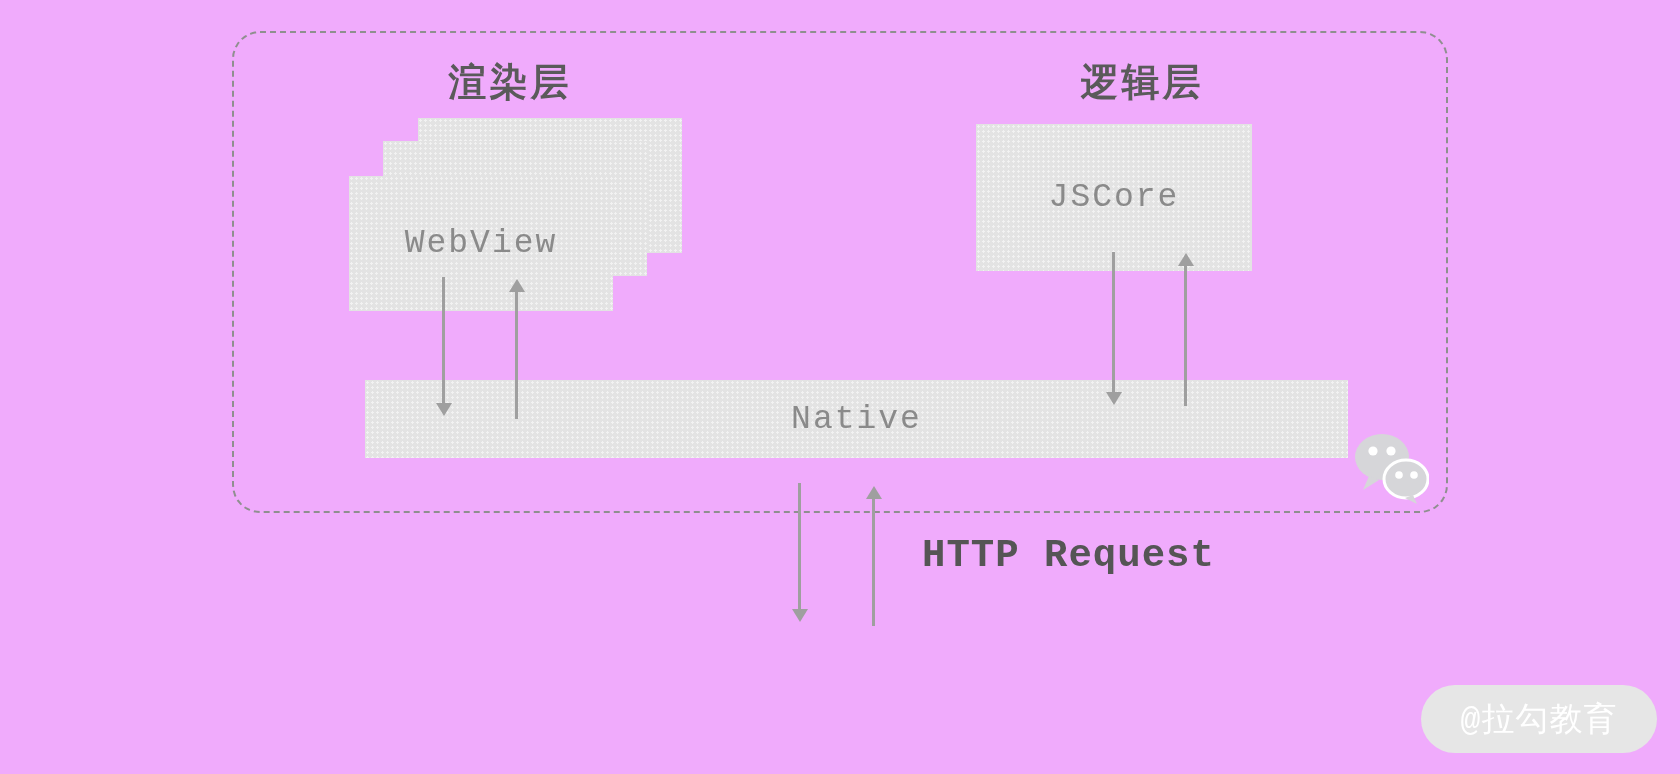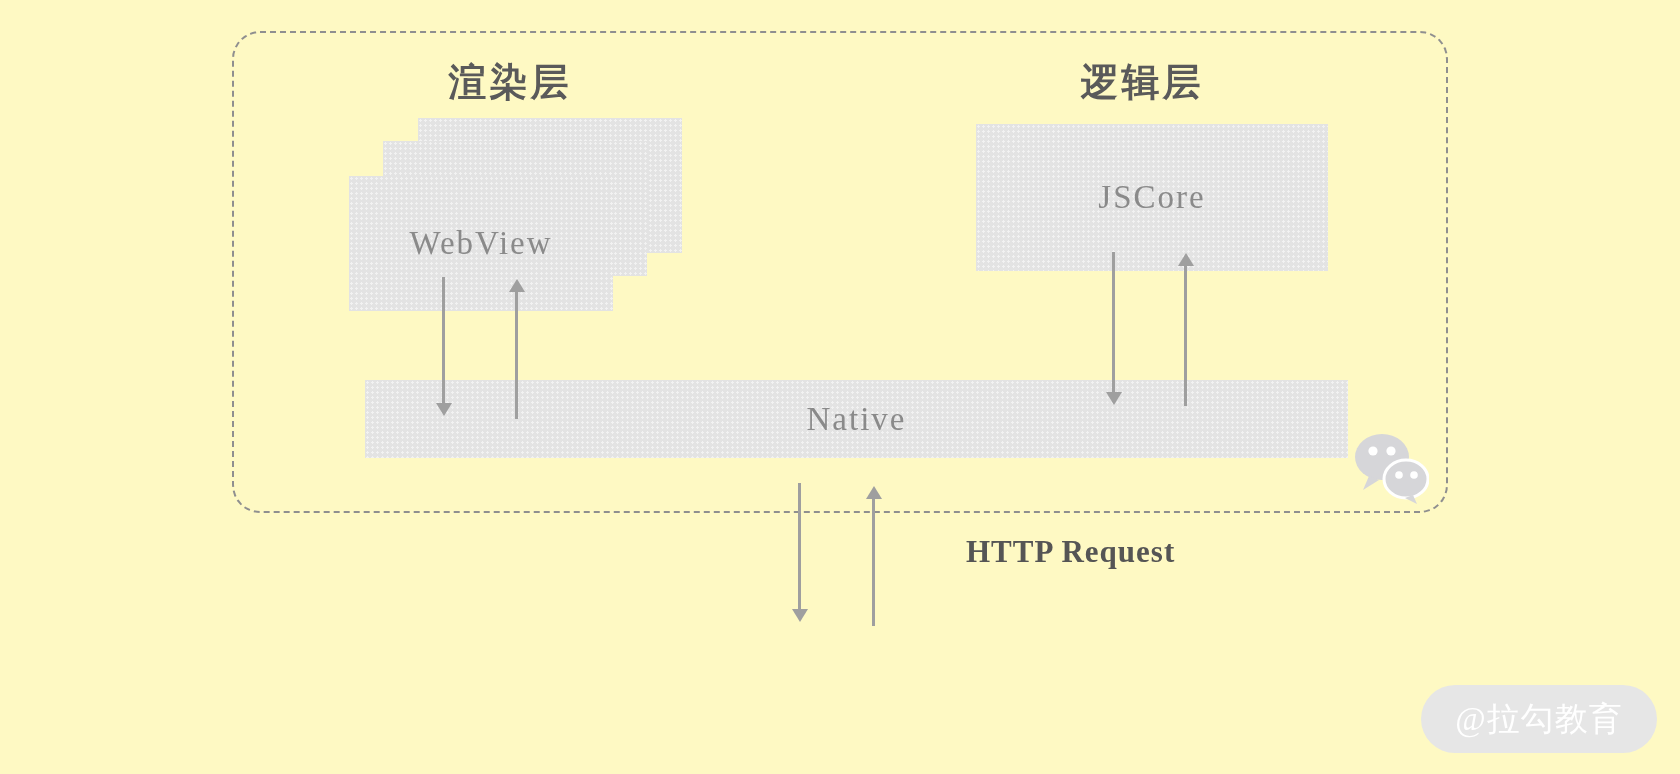--- a/index.html
+++ b/index.html
@@ -1,18 +1,18 @@
 <!DOCTYPE html>
 <html><head>
 <meta charset="utf-8">
 <style>
   html,body{margin:0;padding:0;background:#ffffff;}
   #canvas{
-    position:relative;width:1680px;height:774px;background:#fef9c3;overflow:hidden;
-    font-family:Liberation Serif, serif;
+    position:relative;width:1680px;height:774px;background:#f0abfc;overflow:hidden;
+    font-family:Liberation Mono, monospace;
     text-align:center;
   }
   .abs{position:absolute;}
   
   .boundary{
     left:232px;top:31px;width:1216px;height:482px;
     border:2px dashed #8f8f8f;border-radius:28px;box-sizing:border-box;
   }
   
   .layer-title{
@@ -28,31 +28,31 @@
   .box-label{
     position:absolute;left:0;top:0;width:100%;height:100%;
     display:flex;align-items:center;justify-content:center;
     font-size:33px;font-weight:500;color:#8a8a8a;letter-spacing:2px;white-space:nowrap;
   }
   
   .wv-back{left:418px;top:118px;width:264px;height:135px;}
   .wv-mid{left:383px;top:141px;width:264px;height:135px;}
   .wv-front{left:349px;top:176px;width:264px;height:135px;}
   
-  .jscore{left:976px;top:124px;width:352px;height:147px;}
+  .jscore{left:976px;top:124px;width:276px;height:147px;}
   
   .native{left:348px;top:380px;width:983px;height:78px;margin-left:17px;}
   .server{left:349px;top:634px;width:983px;height:79px;}
   
   .aline{width:3px;background:#9f9f9f;}
   .ahead-down{width:0;height:0;border-left:8px solid transparent;border-right:8px solid transparent;border-top:13px solid #9f9f9f;}
   .ahead-up{width:0;height:0;border-left:8px solid transparent;border-right:8px solid transparent;border-bottom:13px solid #9f9f9f;}
   
   .conn-label{
-    left:966px;font-size:31px;font-weight:600;color:#555555;letter-spacing:1px;white-space:nowrap;
+    left:922px;font-size:39px;font-weight:600;color:#555555;letter-spacing:1px;white-space:nowrap;
   }
   
   .watermark{
     left:1421px;top:685px;width:236px;height:68px;border-radius:34px;
     background:#e6e6e6;display:flex;align-items:center;justify-content:center;
     font-size:33px;color:#ffffff;letter-spacing:1px;white-space:nowrap;
   }
   .wechat-icon{left:1353px;top:432px;width:76px;height:72px;}
 </style>
 </head>

